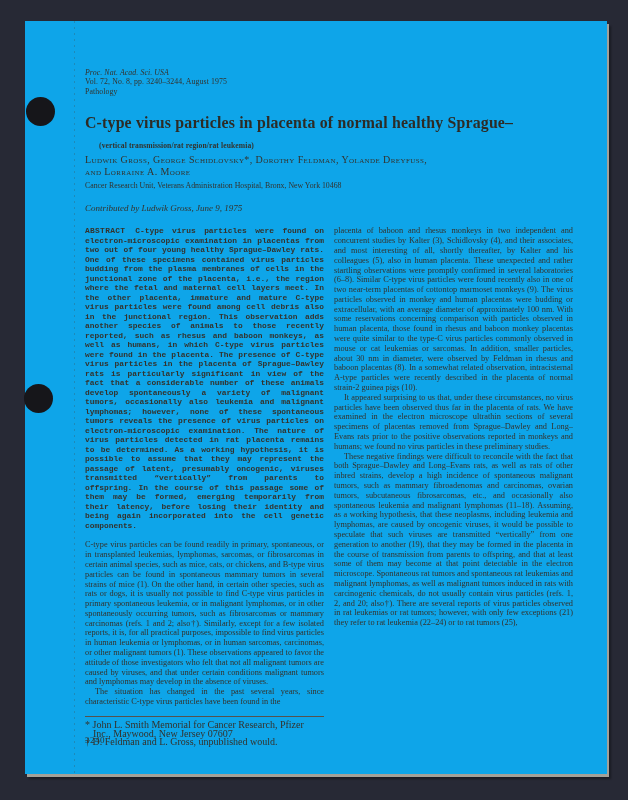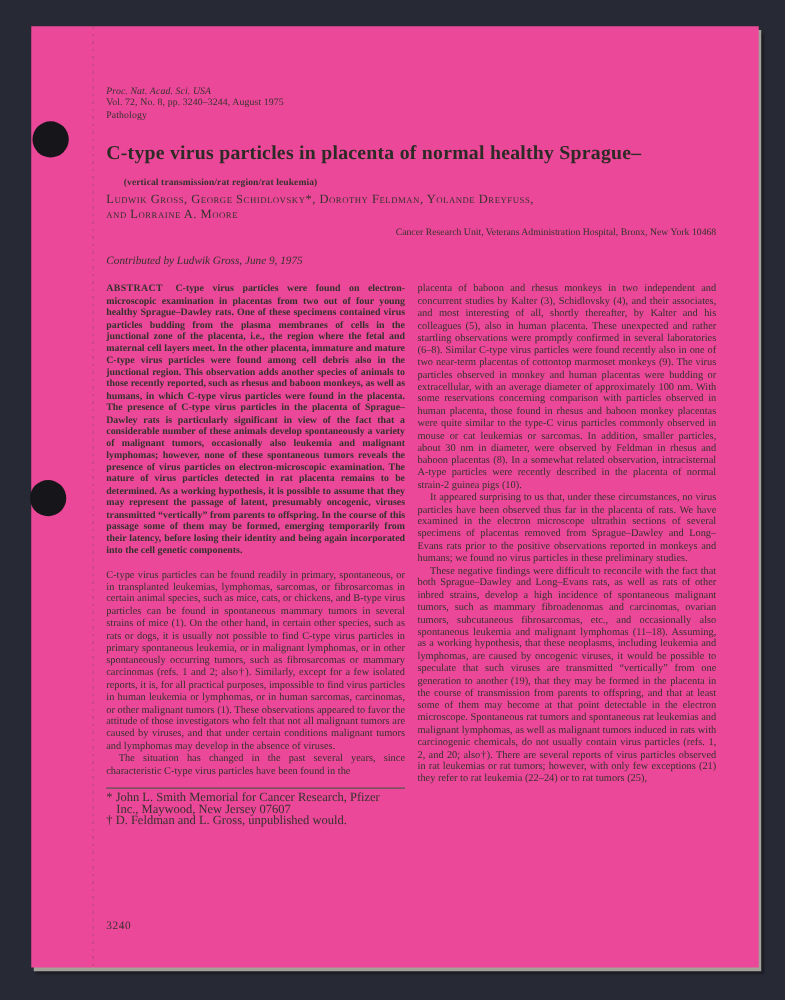--- a/index.html
+++ b/index.html
@@ -10,21 +10,21 @@
     background: #272935;
     overflow: hidden;
     font-family: "Liberation Serif", "DejaVu Serif", serif;
   }
   .page {
     position: absolute;
     left: 25px;
     top: 21px;
     width: 582px;
     height: 753px;
-    background: #ec4899;
+    background: #0ea5e9;
     color: #34322c;
     box-shadow: 2px 3px 0 #a3a199, 4px 5px 2px rgba(0,0,0,0.35);
   }
   .crease {
     position: absolute;
     left: 49px;
     top: 0;
     width: 1px;
     height: 100%;
     background: repeating-linear-gradient(to bottom, rgba(70,66,58,0.28) 0 2px, transparent 2px 6px);
@@ -52,38 +52,39 @@
     font-weight: bold;
     letter-spacing: 0.1px;
   }
   .authors {
     margin-top: 4px;
     font-size: 10px;
     line-height: 11.8px;
     font-variant: small-caps;
     letter-spacing: 0.4px;
   }
-  .affiliation { margin-top: 4px; font-size: 7.8px; text-align: right; }
+  .affiliation { margin-top: 4px; font-size: 7.8px; }
   .contributed { margin-top: 13px; font-size: 9px; font-style: italic; }
   .columns {
     margin-top: 13px;
     display: flex;
     gap: 10px;
     text-align: justify;
     font-size: 8.3px;
     line-height: 9.8px;
     hyphens: auto;
     -webkit-hyphens: auto;
   }
   .col { width: 239px; }
   .abstract {
     margin: 0 0 10px 0;
     font-weight: bold;
     font-size: 7.9px;
     line-height: 9.5px;
+    font-family: Liberation Mono, monospace;
   }
   .abstract-label { padding-right: 10px; letter-spacing: 0.3px; }
   p { margin: 0; }
   .para-indent { text-indent: 10px; }
   .footnote-rule {
     border: none;
     border-top: 1px solid #55534c;
     margin: 9px 0 4px 0;
   }
   .footnote {

